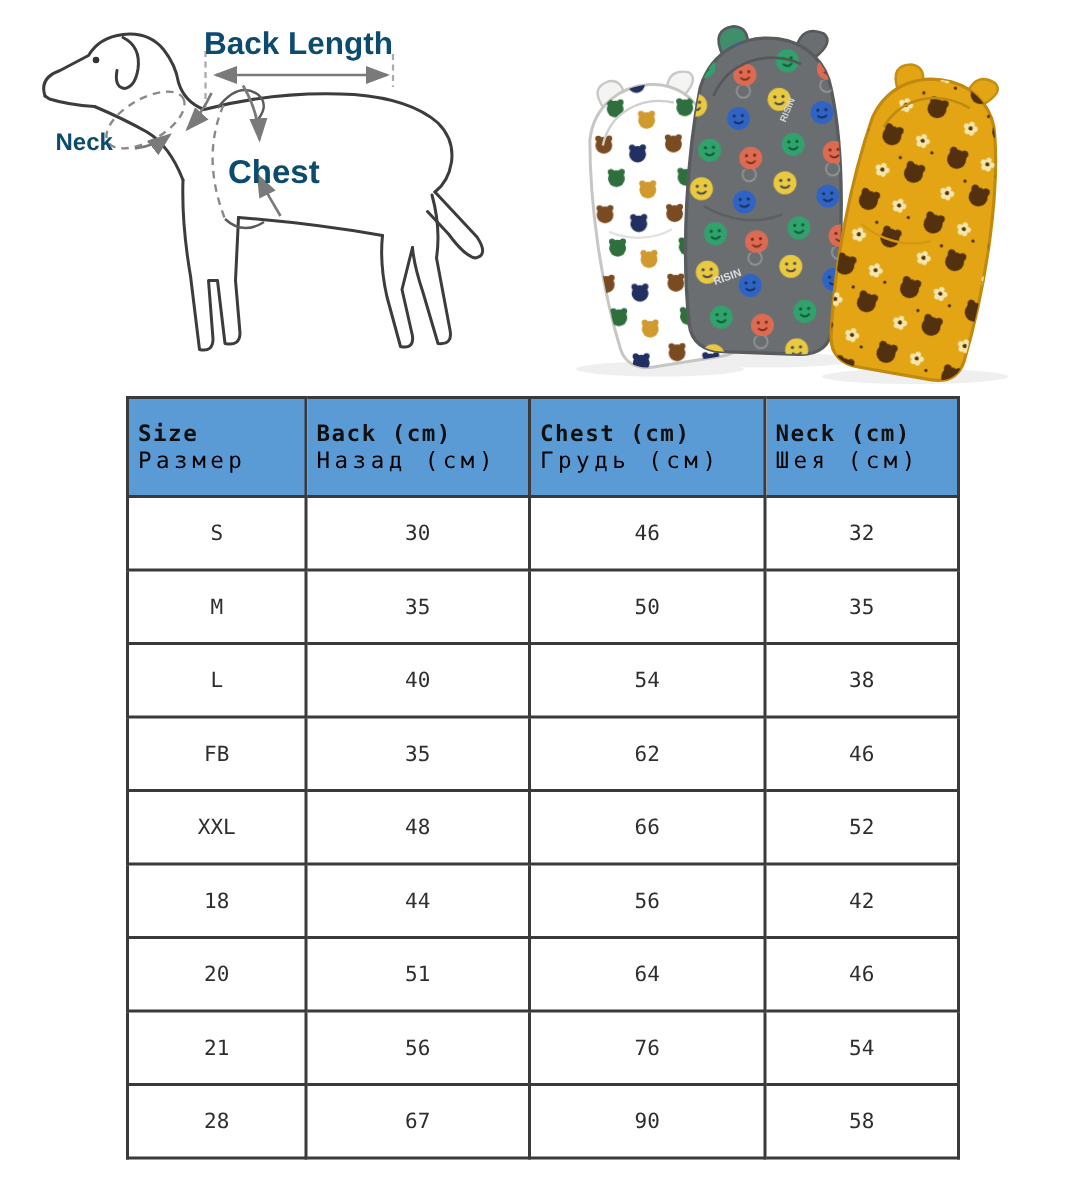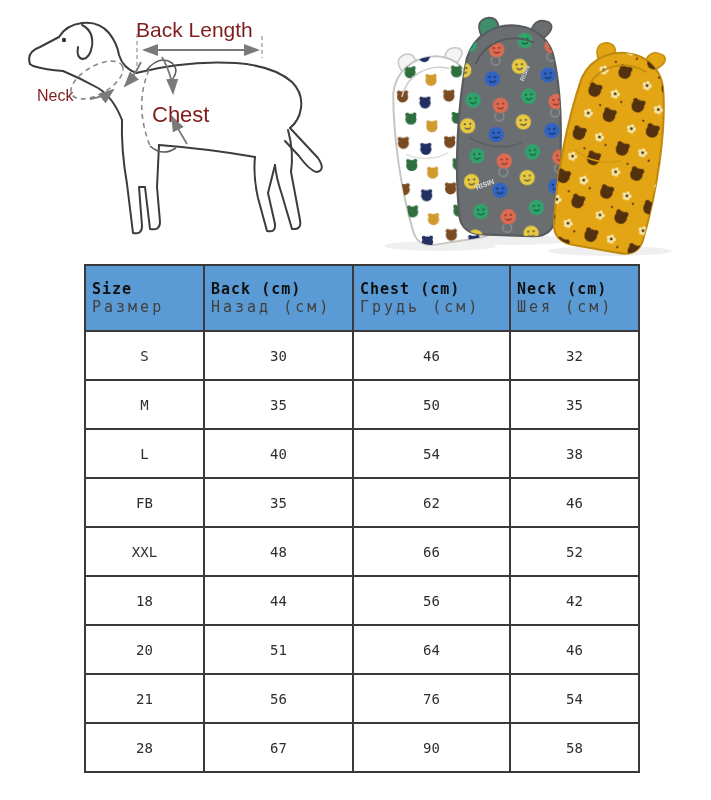--- a/index.html
+++ b/index.html
@@ -2,33 +2,33 @@
 <html><head>
 <meta charset="utf-8">
 <style>
   html,body{margin:0;padding:0;background:#fff;}
   .canvas{position:relative;width:711px;height:800px;background:#fff;overflow:hidden;
           font-family:"DejaVu Sans Mono","Liberation Mono",monospace;}
   
   .top{position:absolute;left:0;top:0;width:711px;height:262px;}
   .dog-diagram{position:absolute;left:0;top:0;width:360px;height:262px;}
   .products{position:absolute;left:360px;top:0;width:351px;height:262px;}
-  .lbl{position:absolute;color:#7f1d1d;font-family:"Liberation Sans",sans-serif;
-       font-weight:normal;white-space:nowrap;line-height:1;}
+  .lbl{position:absolute;color:#0c4a6e;font-family:"Liberation Sans",sans-serif;
+       font-weight:bold;white-space:nowrap;line-height:1;}
   .lbl-backlength{left:136px;top:19px;font-size:21px;}
   .lbl-neck{left:37px;top:88px;font-size:16px;}
   .lbl-chest{left:152px;top:104px;font-size:22px;}
   
   table.size-table{position:absolute;left:84px;top:264px;width:554px;
        border-collapse:collapse;table-layout:fixed;}
   .size-table th,.size-table td{border:2px solid #3a3a3a;overflow:hidden;}
   .size-table thead th{background:#5b9bd5;height:60px;text-align:left;
        vertical-align:middle;padding:2px 3px 2px 6px;font-weight:normal;}
   .h-en{display:block;font-size:15px;letter-spacing:1px;color:#101010;font-weight:bold;}
-  .h-ru{display:block;font-size:15px;letter-spacing:3px;color:#404040;}
+  .h-ru{display:block;font-size:15px;letter-spacing:3px;color:#000000;}
   .size-table tbody td{height:45px;text-align:center;font-size:14px;color:#2e2e2e;}
 </style>
 </head>
 <body>
 
 <div class="canvas">
 
   <div class="top">
 
     <div class="dog-diagram">

